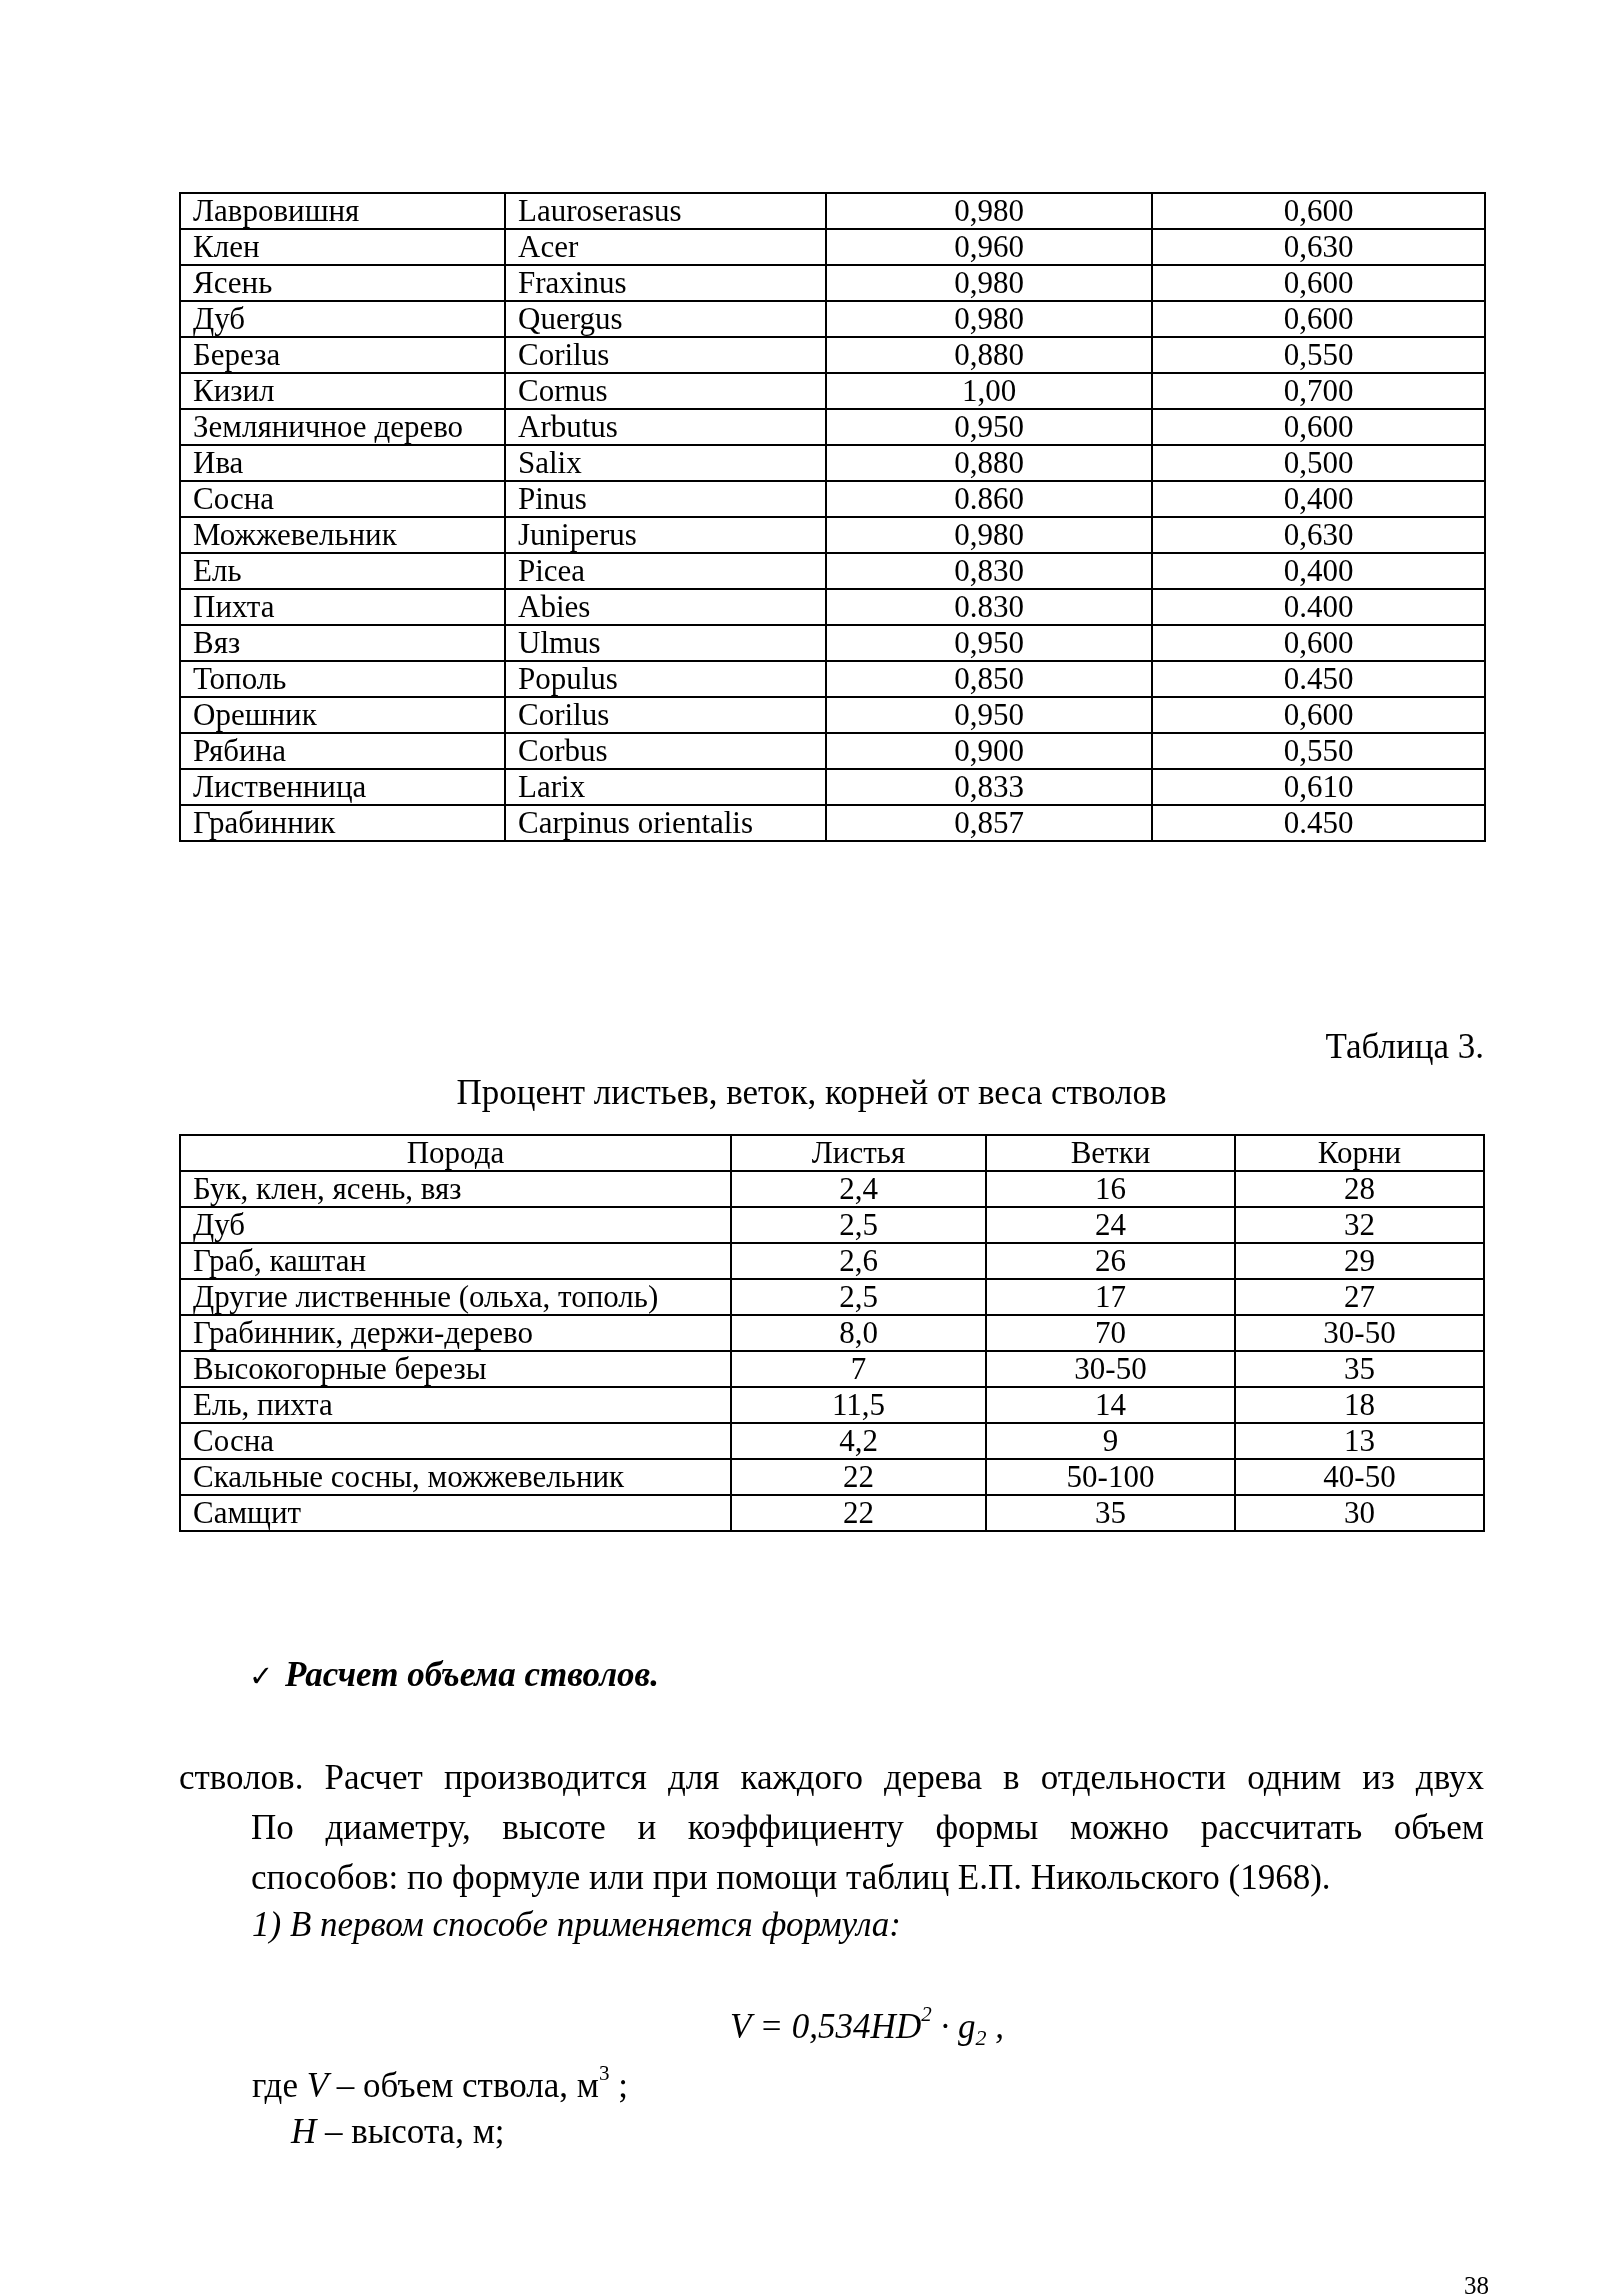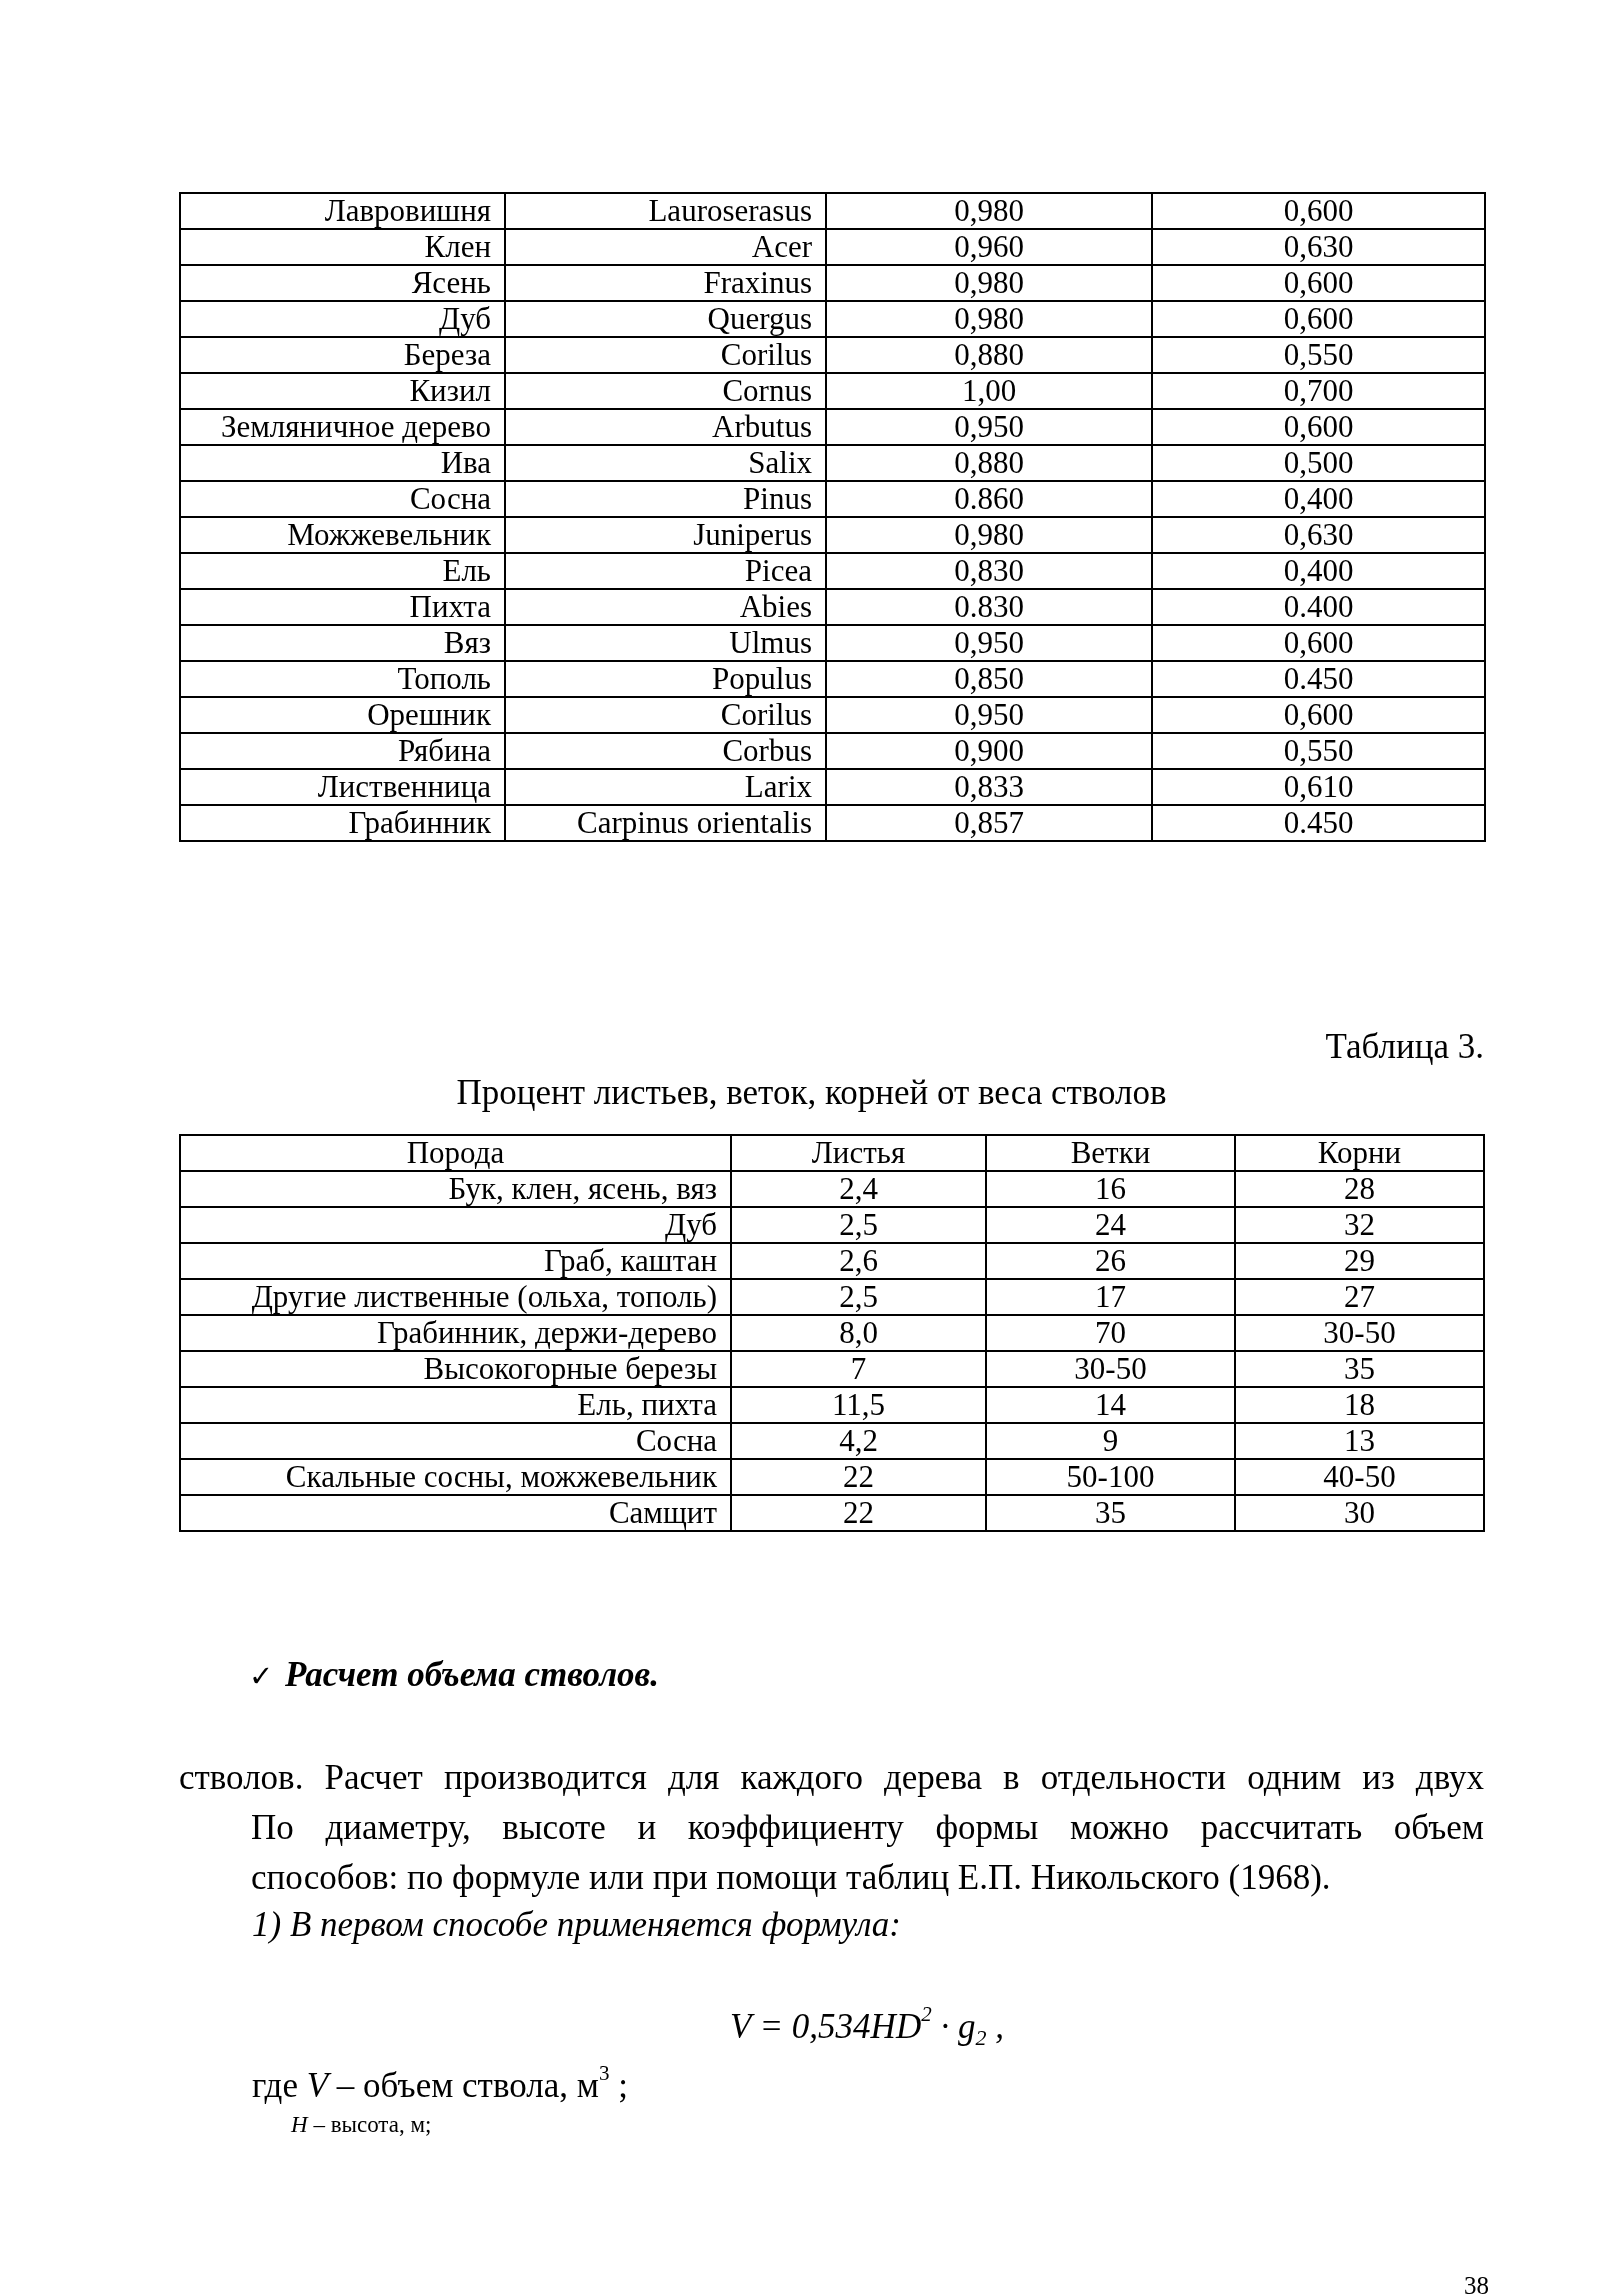--- a/index.html
+++ b/index.html
@@ -7,40 +7,40 @@
     width: 1623px; height: 2295px; position: relative; overflow: hidden;
     font-family: "Liberation Serif", "DejaVu Serif", serif; color: #000;
   }
   .tbl { position: absolute; border-collapse: collapse; table-layout: fixed; }
   .tbl td, .tbl th {
     border: 2.6px solid #000; padding: 0 13px; height: 34px;
     font-size: 31px; line-height: 34px; font-weight: normal; white-space: nowrap;
     transform-origin: left center;
   }
   .tbl .c { text-align: center; }
-  .tbl .l { text-align: right; padding-left: 12px; }
+  .tbl .l { text-align: left; padding-left: 12px; }
   #t1 { left: 179px; top: 192px; width: 1305px; }
   #t2 { left: 179px; top: 1134px; width: 1305px; }
   #t2 td, #t2 th { height: 34px; }
   .abs { position: absolute; white-space: nowrap; margin-top: 39px; }
   .caption-right { top: 988px; right: 139px; font-size: 35px; }
   .caption-title { top: 1034px; left: 0; width: 1623px; text-align: center; font-size: 35px; }
   .section { top: 1616px; left: 249px; font-size: 35px; font-weight: bold; font-style: italic; }
   .section .check { font-style: normal; font-weight: normal; margin-right: 11.8px; font-family: "DejaVu Sans", sans-serif; font-size: 29px; }
   .para { left: 179px; width: 1305px; font-size: 35px; line-height: 50px; text-align: justify; }
   .p1 { top: 1714px; text-indent: 72px; }
   .p1 .line { display: block; text-align-last: justify; }
   .p1 .line.last { text-align-last: left; }
   .item { top: 1866px; left: 252px; font-size: 35px; font-style: italic; }
   .formula { top: 1963px; left: 730px; font-size: 35px; font-style: italic; }
   .formula sup { font-size: 21px; vertical-align: 17px; }
   .formula sub { font-size: 22px; vertical-align: -6.5px; }
   .where1 { top: 2022px; left: 252px; font-size: 35px; }
   .where1 sup { font-size: 21px; vertical-align: 17px; }
-  .where2 { top: 2073px; left: 291px; font-size: 23px; }
+  .where2 { top: 2073px; left: 291px; font-size: 35px; }
   .it { font-style: italic; }
   .page-number { top: 2233px; left: 1464px; font-size: 25px; }
 </style>
 </head>
 <body>
 
 <table id="t1" class="tbl">
   <colgroup>
     <col style="width:325px">
       <col style="width:321px">

